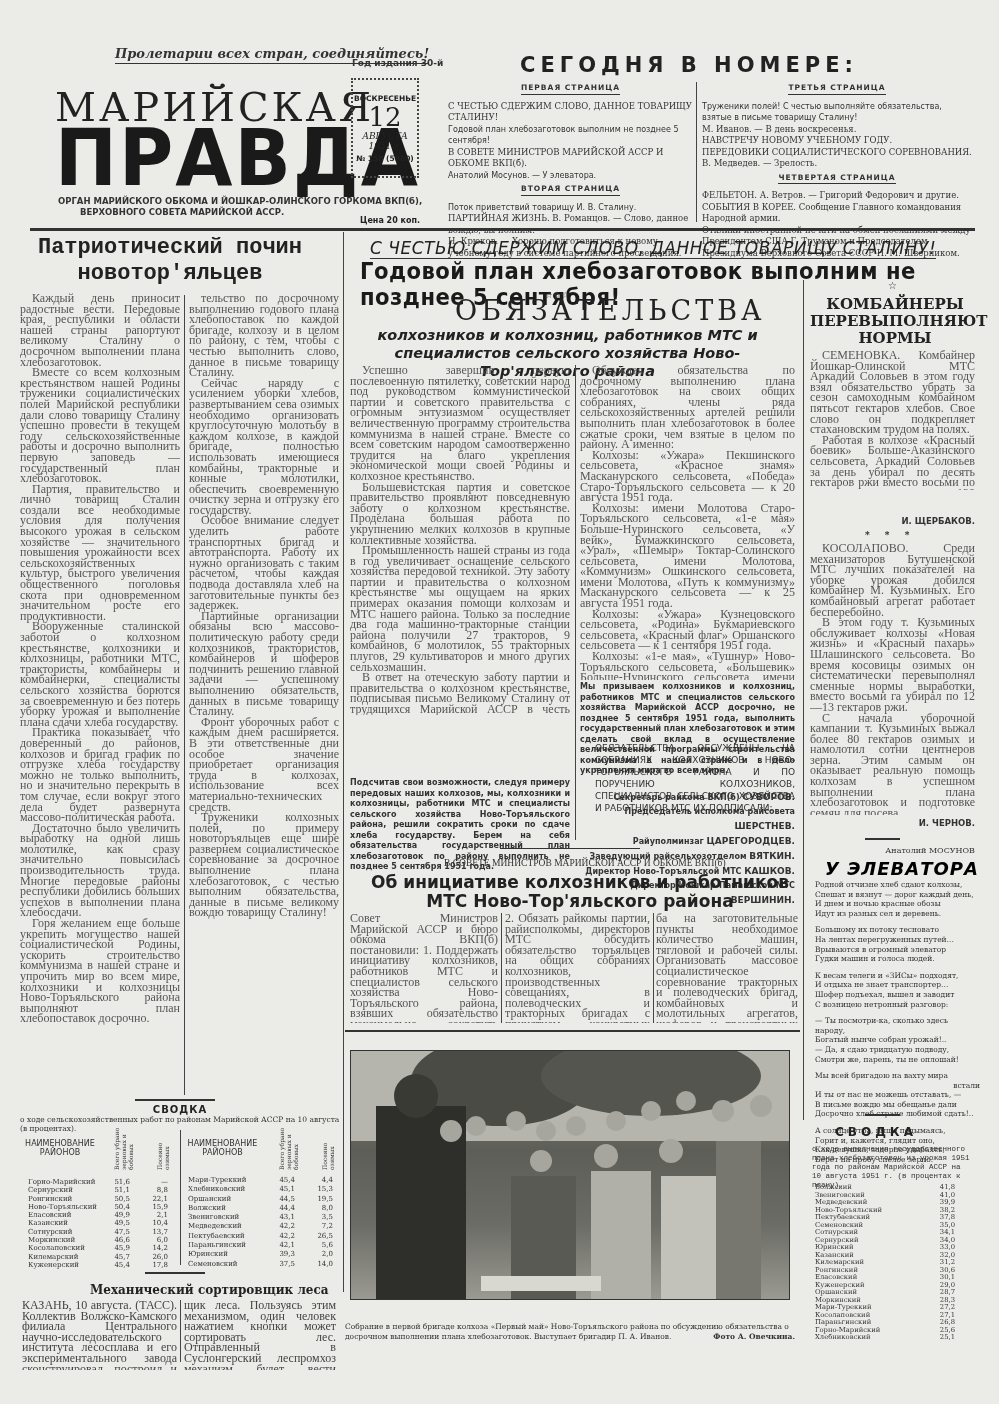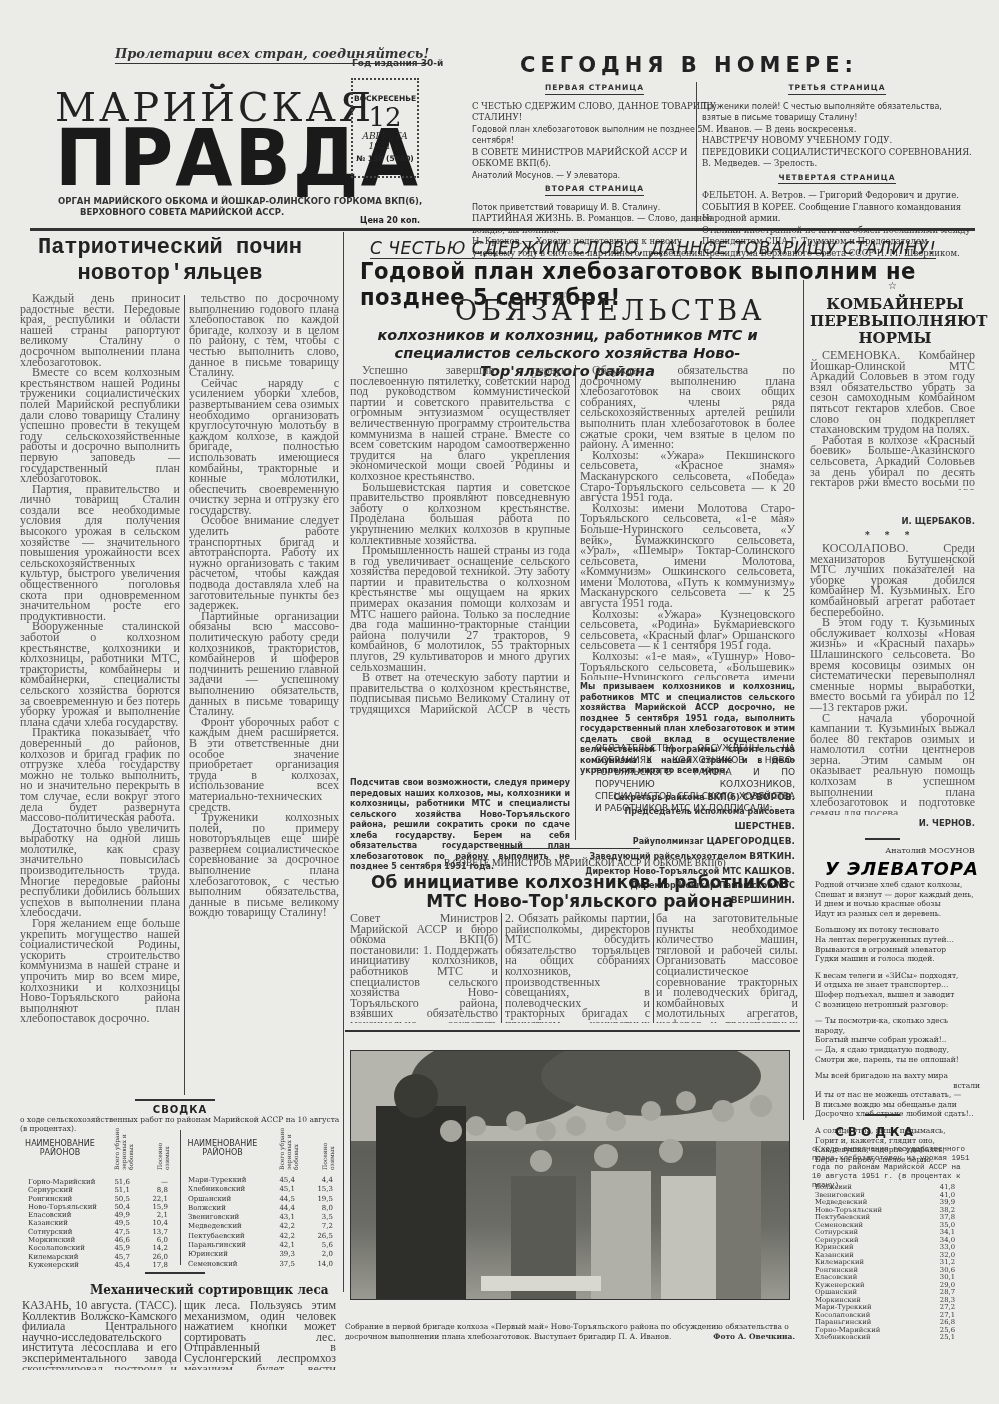--- a/index.html
+++ b/index.html
@@ -73,21 +73,21 @@
   <div class="abs datebox">
     <div class="dow">ВОСКРЕСЕНЬЕ</div>
     <div class="day">12</div>
     <div class="mon">АВГУСТА</div>
     <div class="mon">1951 г.</div>
     <div class="num">№ 158 (5880)</div>
   </div>
   <div class="abs price">Цена 20 коп.</div>
 
   <div class="abs today-title">СЕГОДНЯ В НОМЕРЕ:</div>
-  <div class="abs toc-col" style="left:448px; top:80px; width:245px;margin-left:24px;">
+  <div class="abs toc-col" style="left:448px; top:80px; width:245px;">
     <div style="text-align:center"><span class="toc-head">ПЕРВАЯ СТРАНИЦА</span></div>
     <div>С ЧЕСТЬЮ СДЕРЖИМ СЛОВО, ДАННОЕ ТОВАРИЩУ СТАЛИНУ!</div>
     <div style="font-family:'DejaVu Sans',sans-serif;font-size:8px;">Годовой план хлебозаготовок выполним не позднее 5 сентября!</div>
     <div>В СОВЕТЕ МИНИСТРОВ МАРИЙСКОЙ АССР И ОБКОМЕ ВКП(б).</div>
     <div style="font-family:'DejaVu Sans',sans-serif;font-size:8px;">Анатолий Мосунов. — У элеватора.</div>
     <div style="text-align:center"><span class="toc-head">ВТОРАЯ СТРАНИЦА</span></div>
     <div style="font-family:'DejaVu Sans',sans-serif;font-size:8px;">Поток приветствий товарищу И. В. Сталину.</div>
     <div>ПАРТИЙНАЯ ЖИЗНЬ. В. Романцов. — Слово, данное вождю, вы полним.</div>
     <div>Н. Крюков. — Хорошо подготовиться к новому учебному году в системе партийного просвещения.</div>
   </div>

